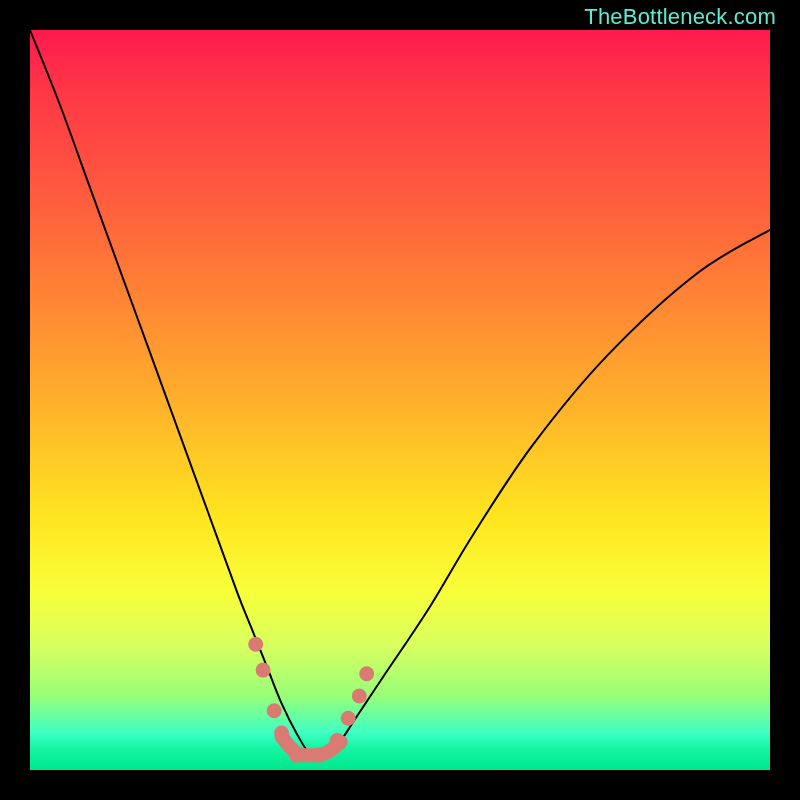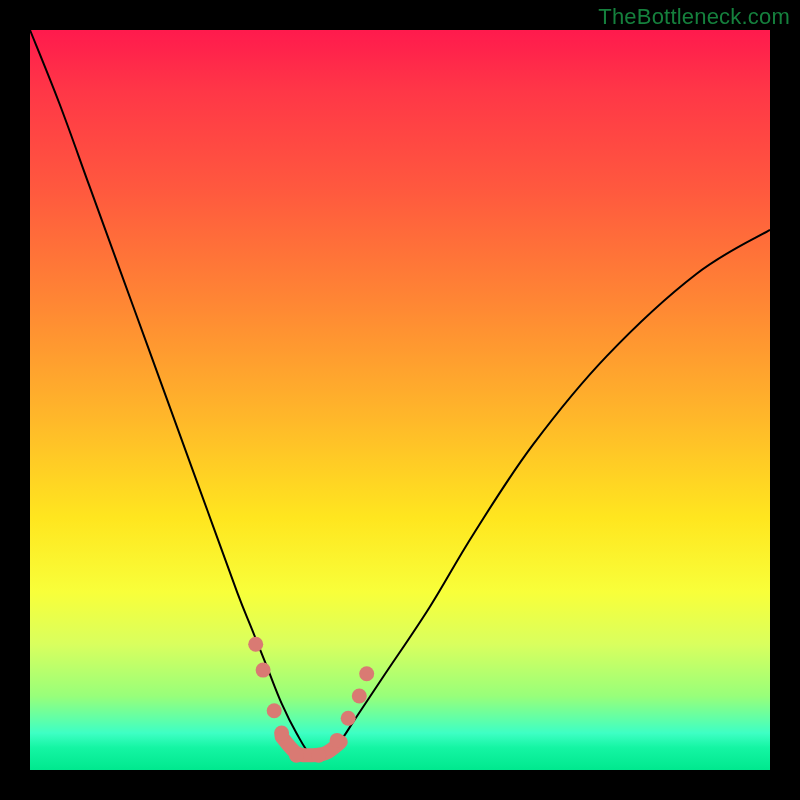--- a/index.html
+++ b/index.html
@@ -38,22 +38,22 @@
       #d9ff5e 83%,
       #98ff7a 90%,
       #3effc4 95%,
       #14f5a3 97%,
       #00e88e 100%
     );
   }
   .watermark {
     position: absolute;
     top: 4px;
-    right: 10px;
-    color: #15803d;
+    right: 24px;
+    color: #5eead4;
     font-size: 22px;
     letter-spacing: 0.2px;
     user-select: none;
   }
   svg.curve {
     position: absolute;
     left: 0;
     top: 0;
     width: 740px;
     height: 740px;

